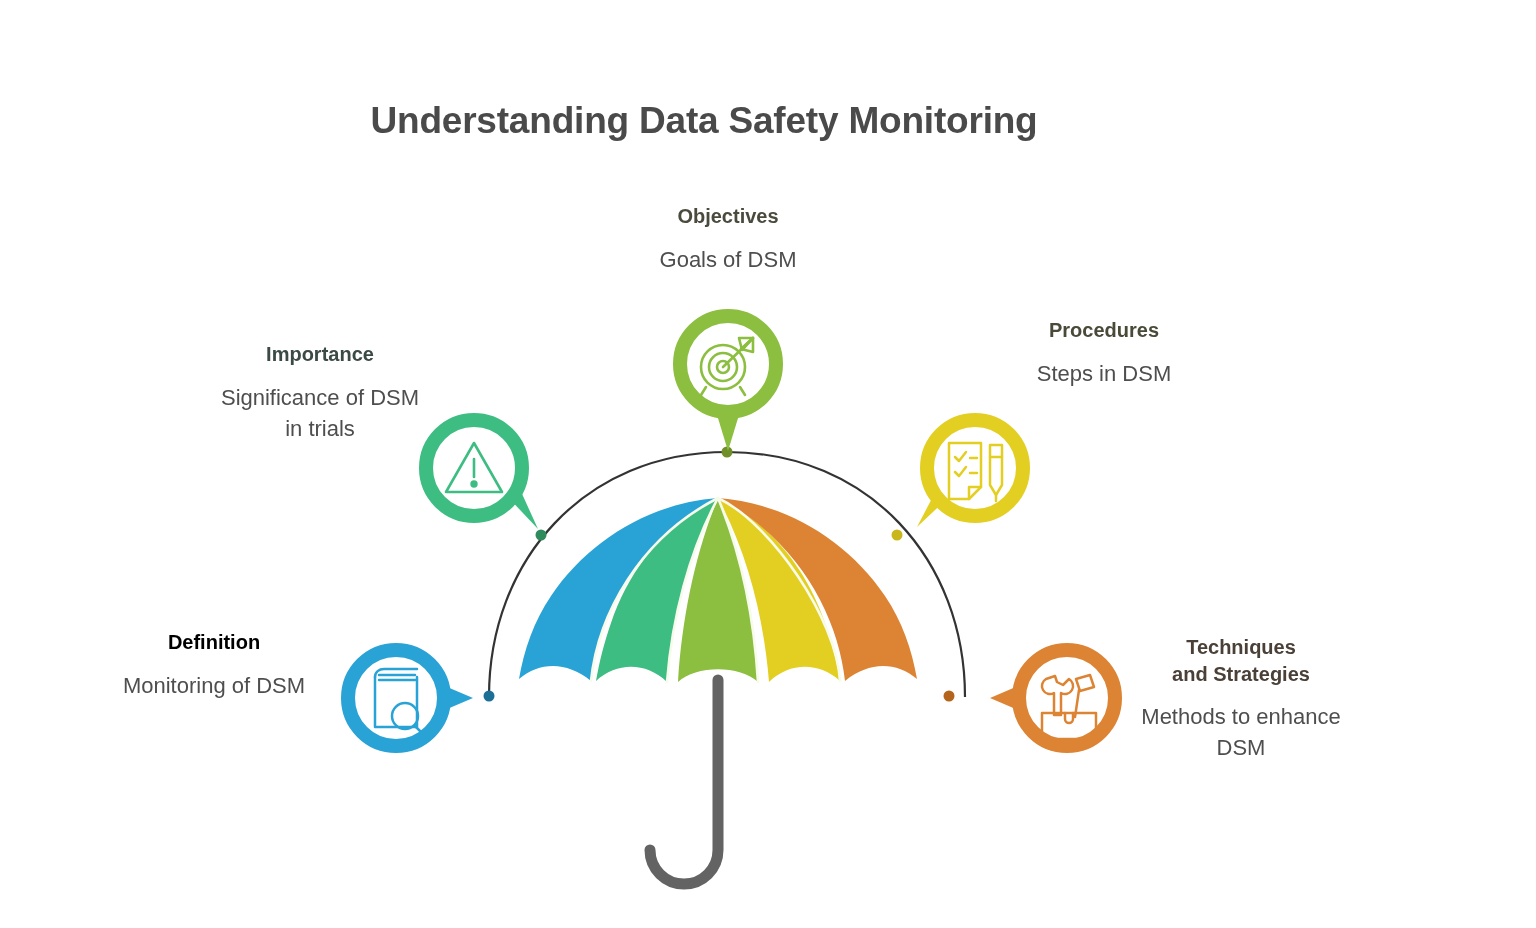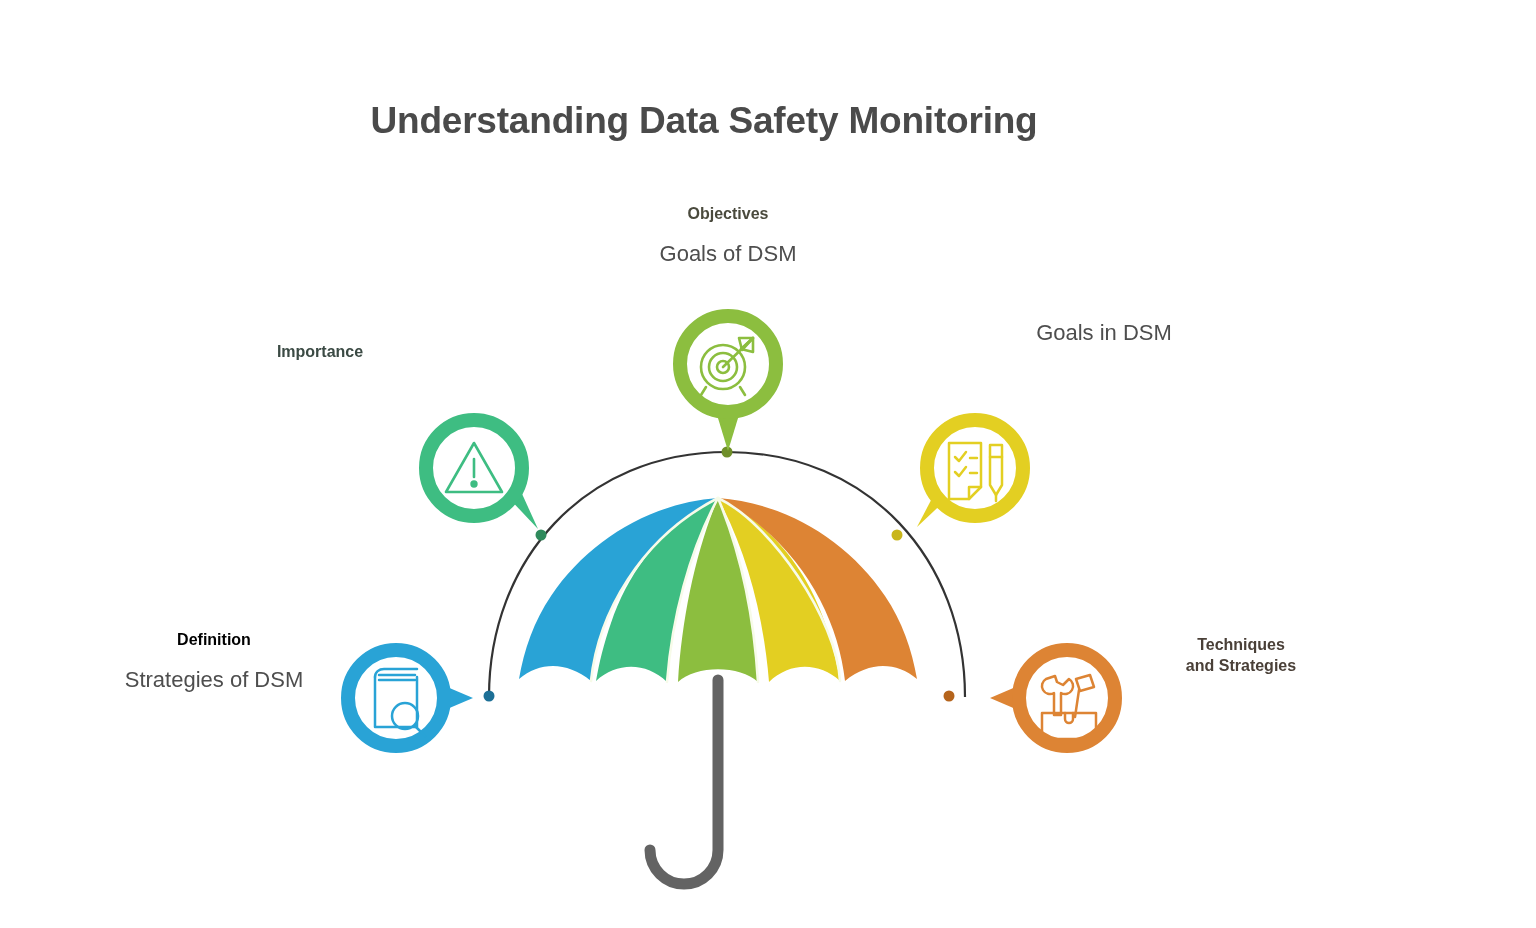--- a/index.html
+++ b/index.html
@@ -36,21 +36,21 @@
     letter-spacing: -0.2px;
     white-space: nowrap;
   }
 
   
   .node-label {
     position: absolute;
     text-align: center;
   }
   .node-heading {
-    font-size: 16px;
+    font-size: 20px;
     font-weight: bold;
     line-height: 1.33;
     margin: 0 0 14px 0;
     white-space: pre-line;
   }
   .node-sub {
     font-size: 22px;
     line-height: 1.42;
     color: #4e4e4e;
     margin: 0;
@@ -139,34 +139,39 @@
     </g>
   </svg>
 
   <div class="node-label lbl-objectives">
     <div class="node-heading" style="color:#4a4a3d">Objectives</div>
     <div class="node-sub">Goals of DSM</div>
   </div>
 
   <div class="node-label lbl-importance">
     <div class="node-heading" style="color:#3b4a44">Importance</div>
+    <div class="node-sub">Significance of DSM
+in trials</div>
   </div>
 
   <div class="node-label lbl-procedures">
-    <div class="node-sub">Goals in DSM</div>
+    <div class="node-heading" style="color:#4a4a38">Procedures</div>
+    <div class="node-sub">Steps in DSM</div>
   </div>
 
   <div class="node-label lbl-definition">
     <div class="node-heading" style="color:#000000">Definition</div>
-    <div class="node-sub">Strategies of DSM</div>
+    <div class="node-sub">Monitoring of DSM</div>
   </div>
 
   <div class="node-label lbl-techniques">
     <div class="node-heading" style="color:#4a4038">Techniques
 and Strategies</div>
+    <div class="node-sub">Methods to enhance
+DSM</div>
   </div>
 
   <div class="bubble bub-objectives">
     <svg width="136" height="152" viewBox="0 0 136 152">
       <path fill="#8CBE3F" d="M 54 100 L 68 146 L 82 100 Z"></path>
       <circle cx="68" cy="59" r="48" fill="#ffffff" stroke="#8CBE3F" stroke-width="14"></circle>
       <g fill="none" stroke="#8CBE3F" stroke-width="2.6" stroke-linecap="round" stroke-linejoin="round">
         <circle cx="63" cy="62" r="22"></circle>
         <circle cx="63" cy="62" r="14"></circle>
         <circle cx="63" cy="62" r="6"></circle>

